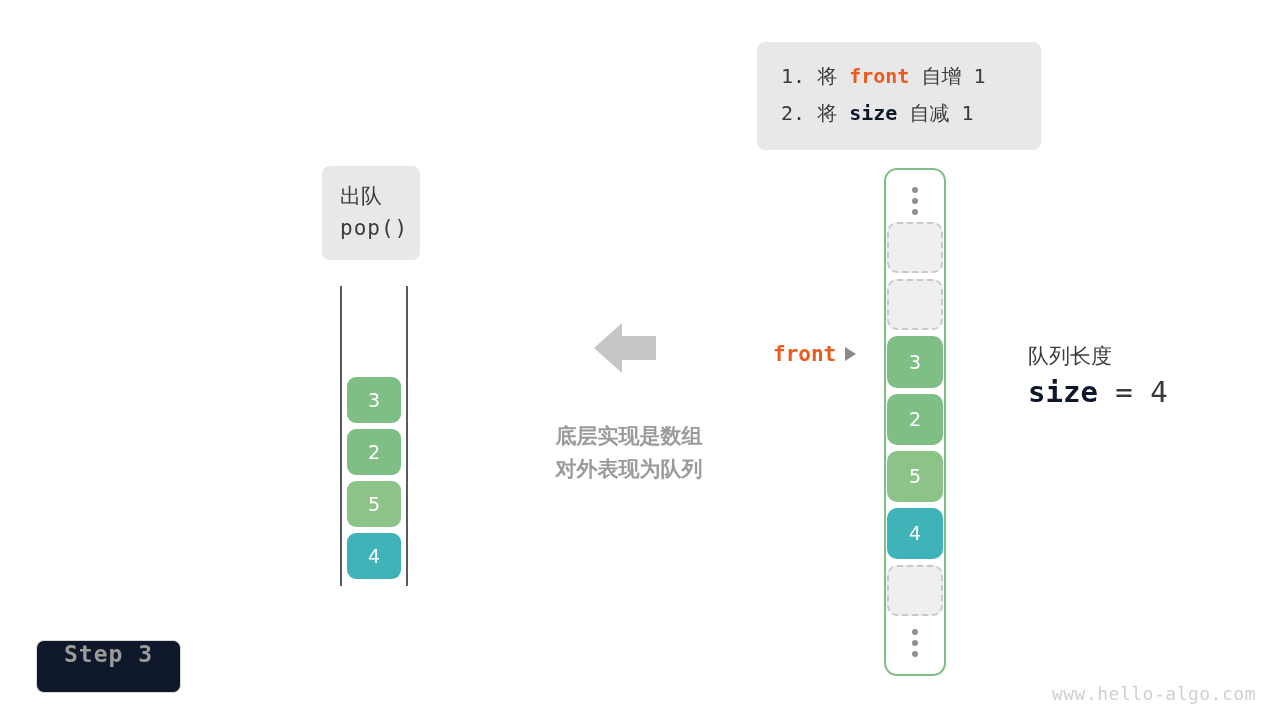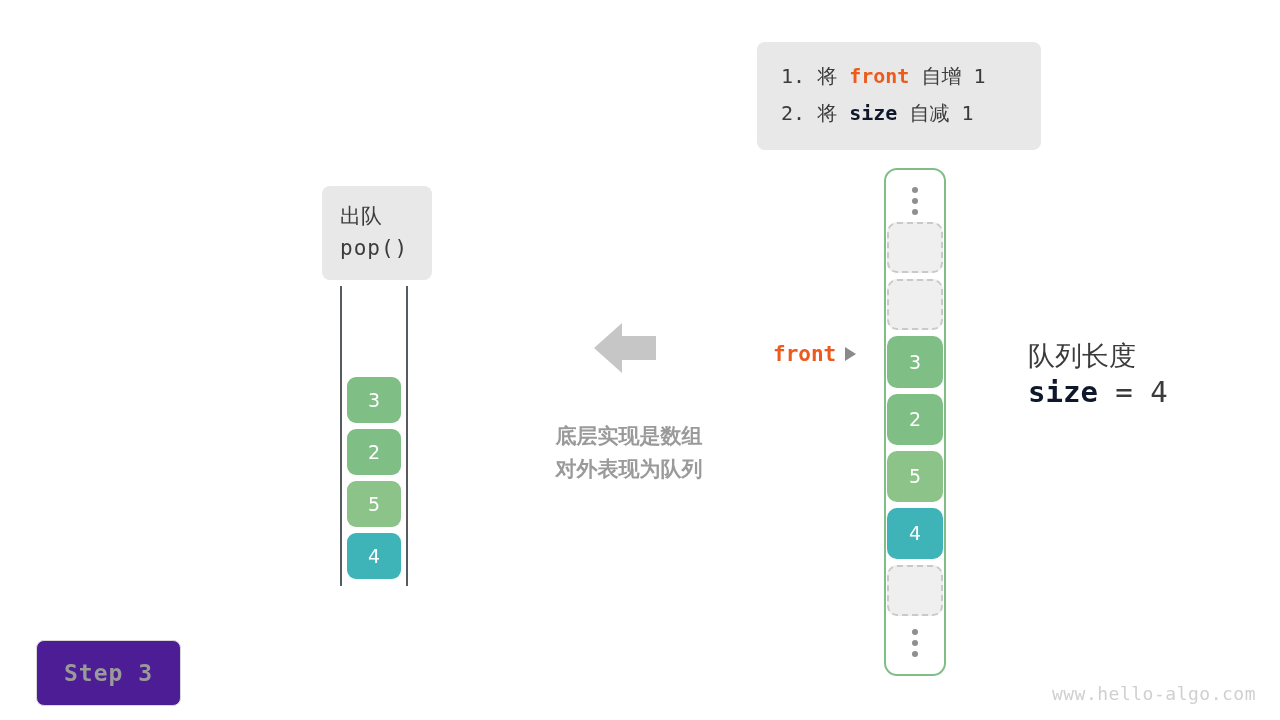--- a/index.html
+++ b/index.html
@@ -40,27 +40,26 @@
   #instruction-box .idx { color: #3b3b3b; }
   .kw-front { color: #ec5b1c; font-weight: bold; }
   .kw-size  { color: #0f172a; font-weight: bold; }
   .num      { color: #3b3b3b; }
 
   
   #pop-box {
     position: absolute;
     left: 322px;
     top: 166px;
-    width: 110px;
+    width: 98px;
     box-sizing: border-box;
     padding: 14px 6px 16px 18px;
     background: #e8e8e8;
     border-radius: 8px;
     color: #3b3b3b;
-    margin-top: 20px;
   }
   #pop-box .cn {
     font-size: 21px;
     line-height: 32px;
     font-family: "DejaVu Sans", "Liberation Sans", sans-serif;
   }
   #pop-box .mono {
     font-size: 21px;
     line-height: 32px;
     font-family: "DejaVu Sans Mono", "Liberation Mono", monospace;
@@ -200,46 +199,46 @@
   }
 
   
   #size-info {
     position: absolute;
     left: 1028px;
     top: 341px;
     white-space: nowrap;
   }
   #size-info .cn {
-    font-size: 27px;
+    font-size: 21px;
     line-height: 30px;
     color: #3b3b3b;
     font-family: "DejaVu Sans", "Liberation Sans", sans-serif;
   }
   #size-info .expr {
     margin-top: 6px;
     font-size: 29px;
     line-height: 30px;
     font-family: "DejaVu Sans Mono", "Liberation Mono", monospace;
     color: #3b3b3b;
   }
 
   
   #step-badge {
     position: absolute;
     left: 36px;
     top: 640px;
     width: 145px;
-    height: 66px;
+    height: 53px;
     box-sizing: border-box;
     border: 1px solid #d8d8d8;
     border-radius: 8px;
-    background: #4c1d95;
-    display: flex;
-    align-items: center;
+    background: #0f172a;
+    display: flex;
+    align-items: flex-start;
     justify-content: center;
     color: #9a9a9a;
     font-weight: bold;
     font-size: 23px;
     letter-spacing: 1px;
     font-family: "DejaVu Sans Mono", "Liberation Mono", monospace;
   }
 
   
   #watermark {

